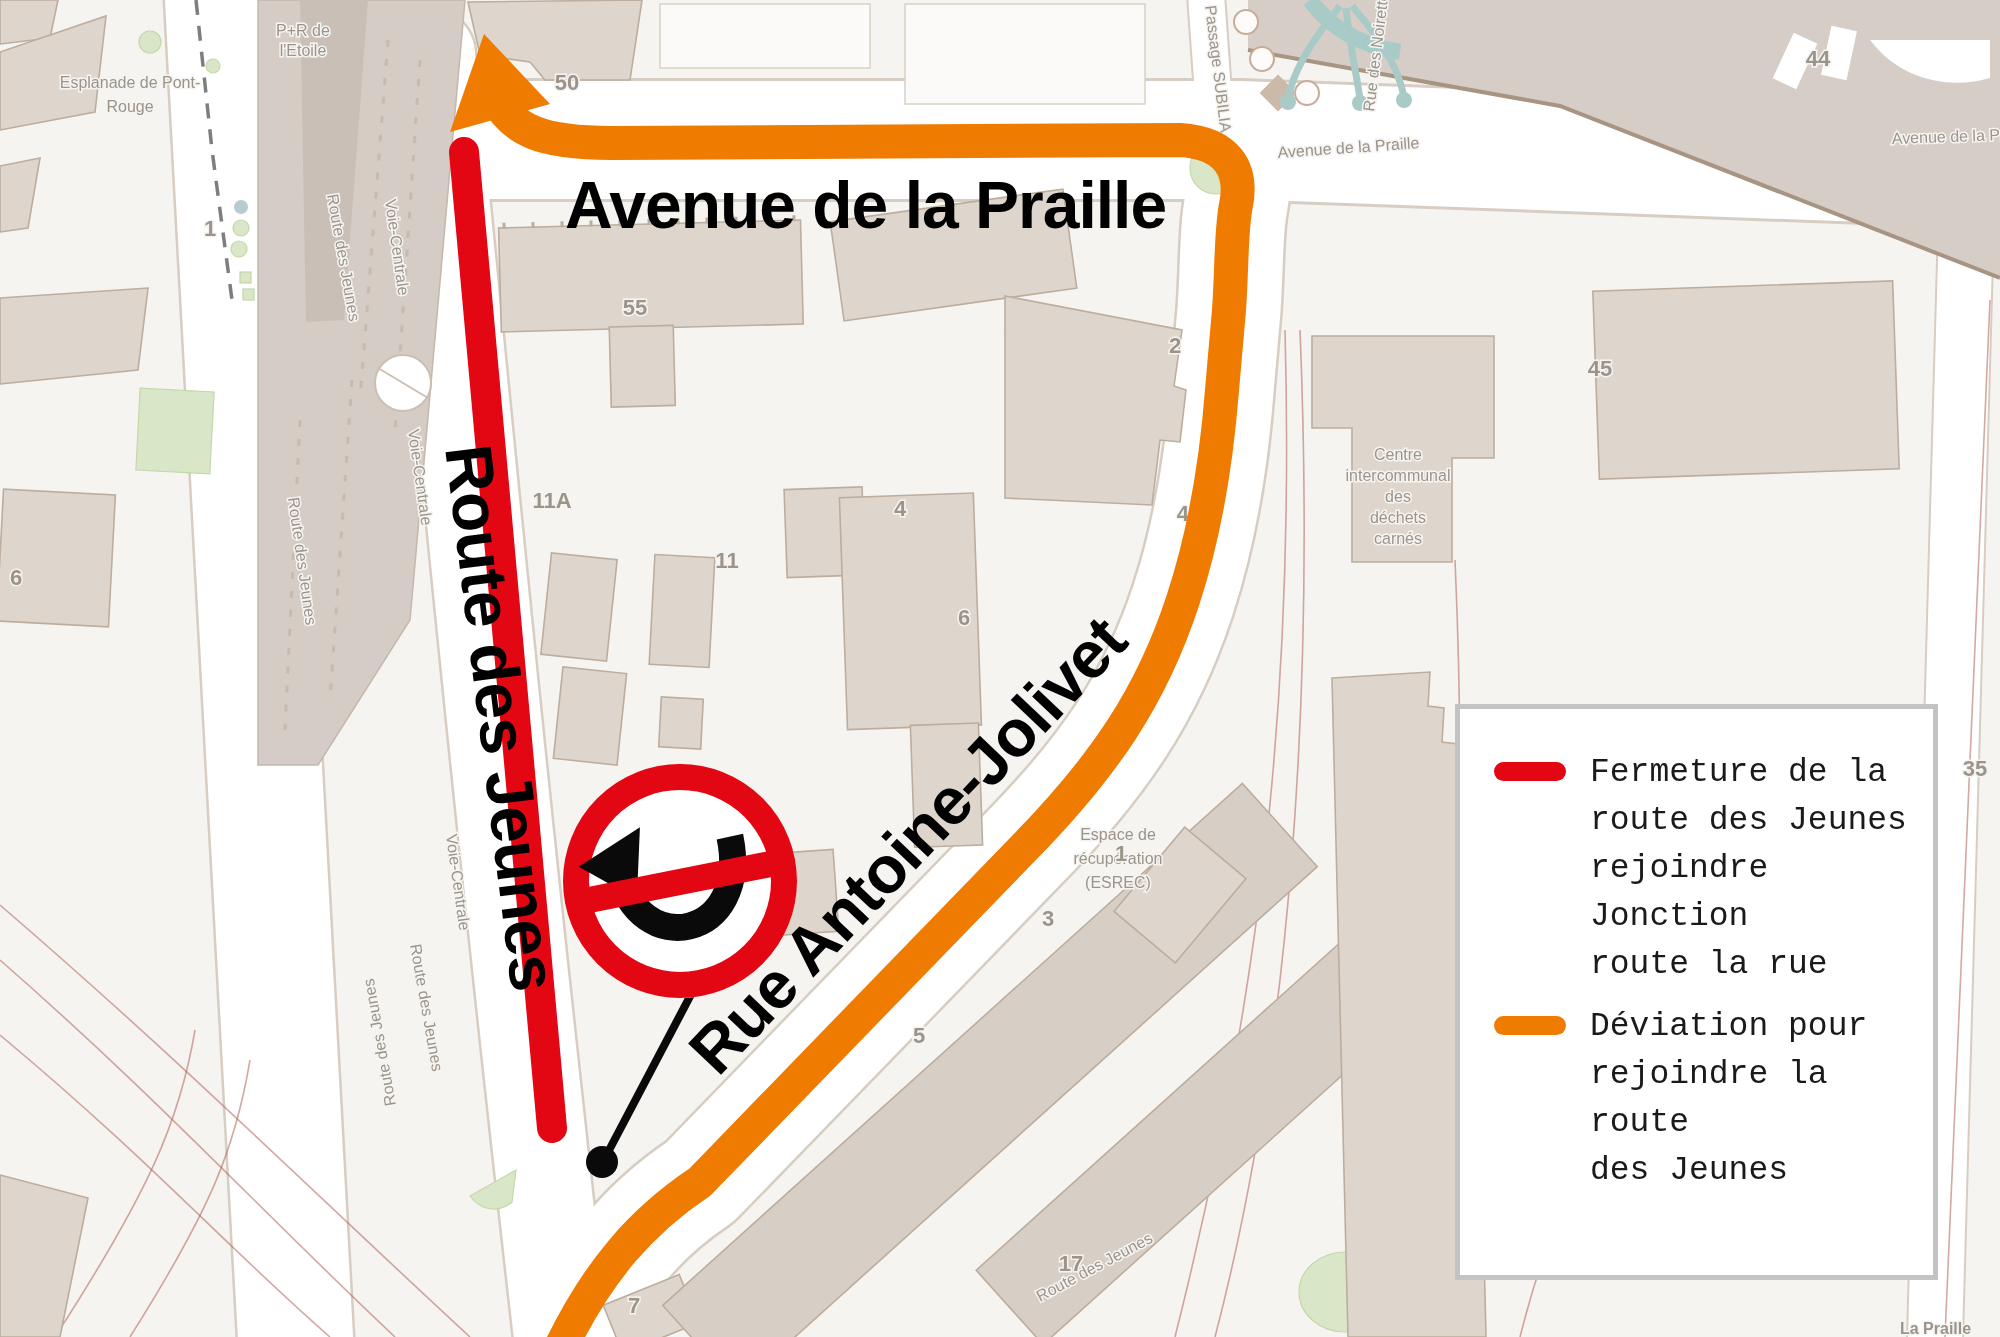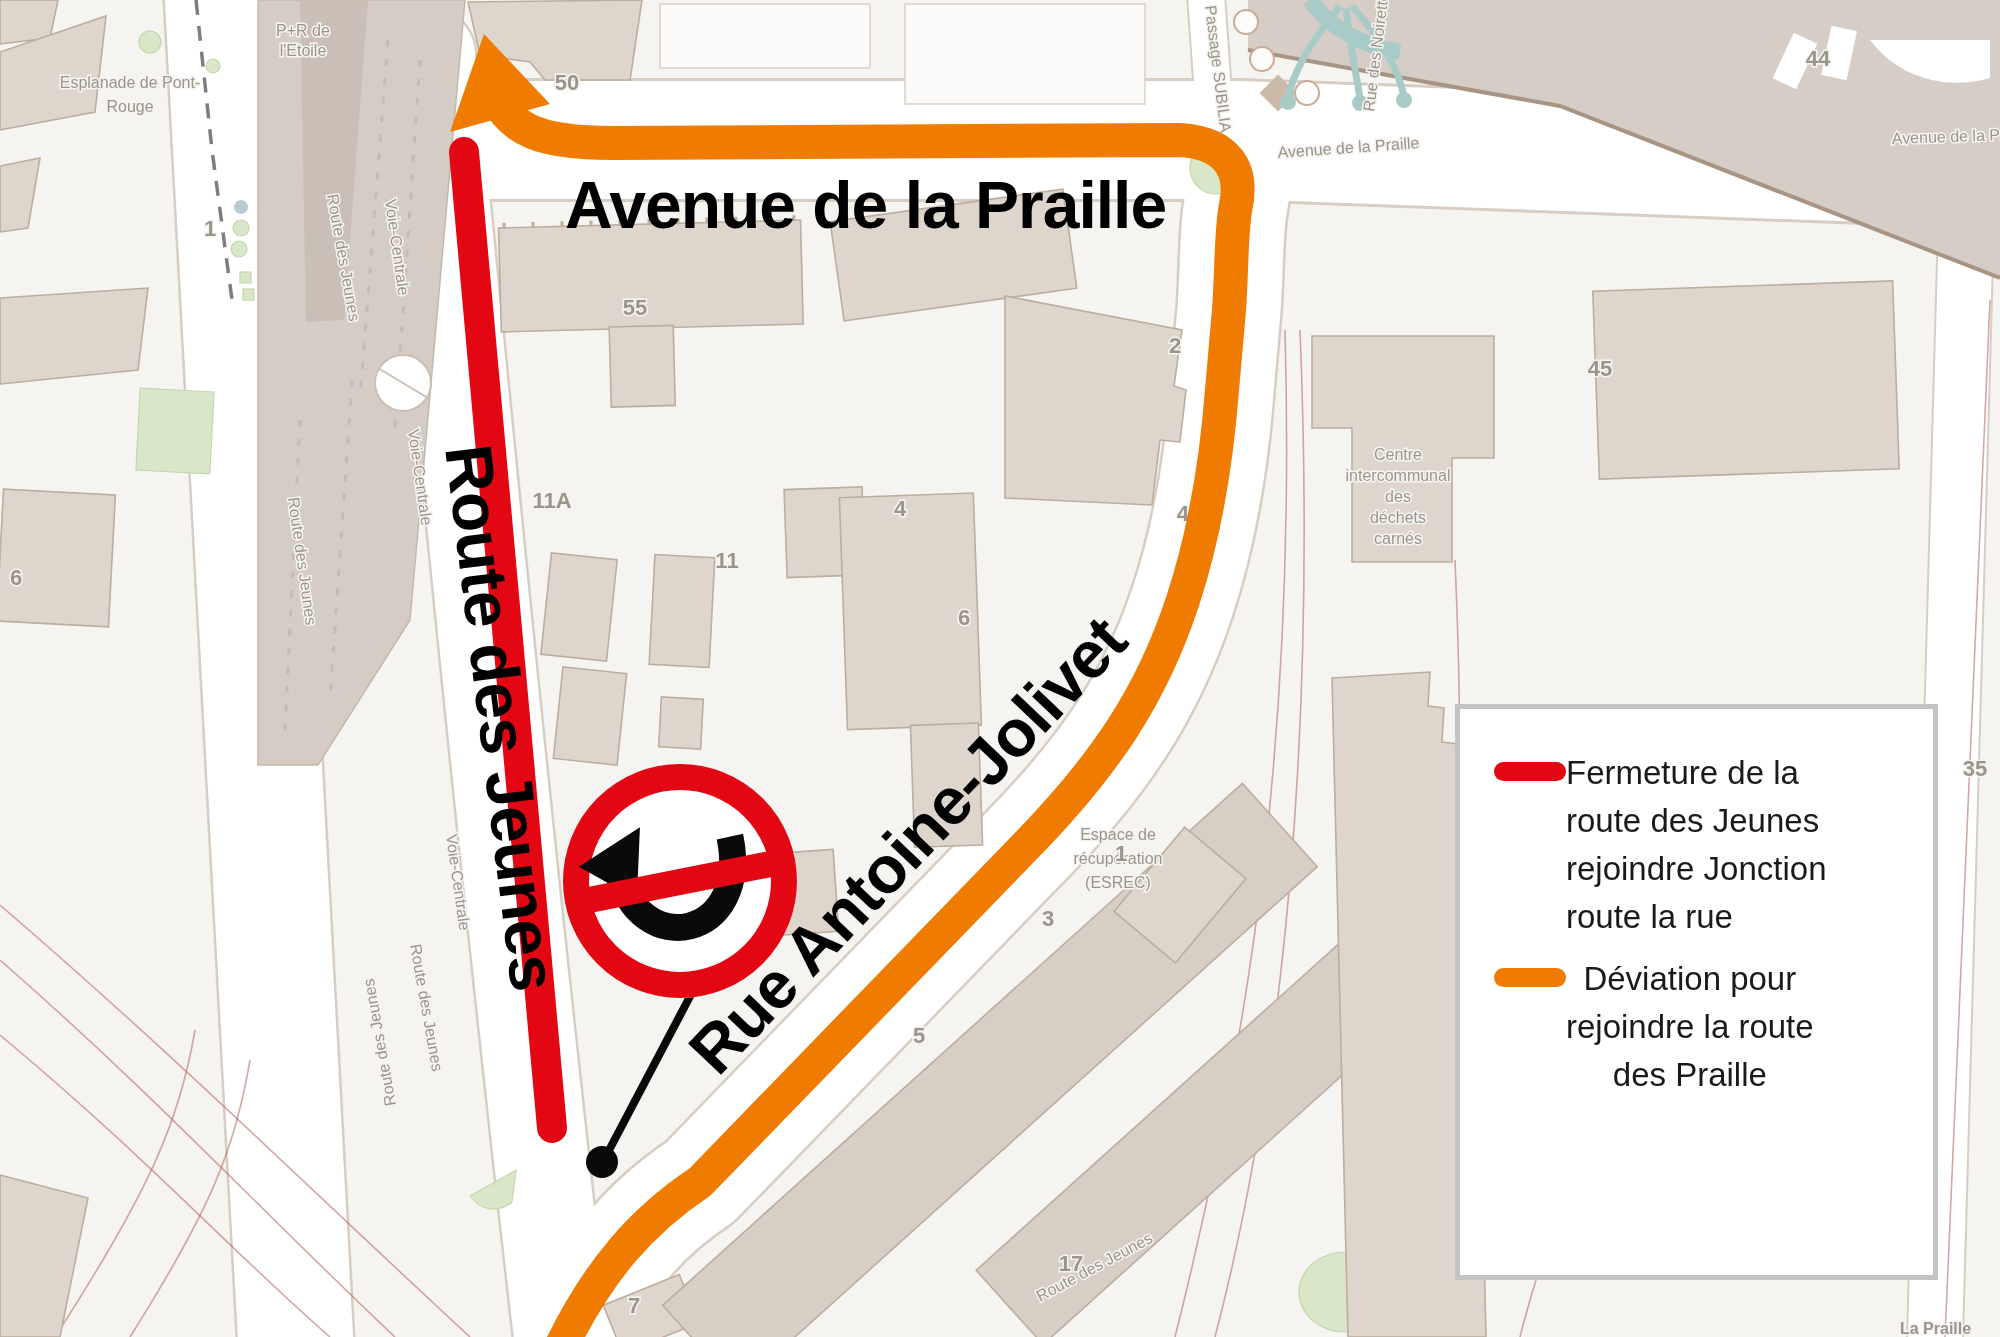--- a/index.html
+++ b/index.html
@@ -21,25 +21,25 @@
   .biglbl{fill:var(--big_label);font-weight:bold;font-size:66px;letter-spacing:-1px;}
   .closure{stroke:var(--closure_red);stroke-width:30;stroke-linecap:round;fill:none;}
   .deviation{stroke:var(--deviation_orange);stroke-width:34;fill:none;stroke-linejoin:round;}
   .dev-head{fill:var(--deviation_orange);}
 
   
   #legend{position:absolute;left:1455px;top:704px;width:483px;height:576px;background:#fff;
           border:5px solid var(--legend_border,#c3c3c3);box-sizing:border-box;
           padding:40px 20px 0 34px;}
   .leg-row{display:flex;align-items:flex-start;}
-  .leg-row + .leg-row{margin-top:14px;text-align:center;}
+  .leg-row + .leg-row{margin-top:14px;}
   .leg-bar{width:72px;height:19px;border-radius:10px;flex:none;margin-top:13px;}
   .leg-bar.red{background:var(--closure_red);}
   .leg-bar.orange{background:var(--deviation_orange);}
-  .leg-text{font-size:33px;line-height:48px;color:var(--legend_text,#1a1a1a);}
+  .leg-text{margin-left:24px;font-size:33px;line-height:48px;color:var(--legend_text,#1a1a1a);font-family:Liberation Mono, monospace;}
 </style>
 </head>
 <body>
 
 <div id="stage">
 <svg id="mapsvg" width="2000" height="1337" viewBox="0 0 2000 1337">
 
   <g>
     <path class="road-edge" stroke-width="120" d="M222,-10 L296,1347"></path>
     <path class="road-edge" stroke-width="124" d="M325,140 H1240 L2000,168"></path>
@@ -256,17 +256,17 @@
         <div>route des Jeunes</div>
         <div>rejoindre Jonction</div>
         <div>route la rue</div>
       </div>
     </div>
     <div class="leg-row">
       <div class="leg-bar orange"></div>
       <div class="leg-text">
         <div>Déviation pour</div>
         <div>rejoindre la route</div>
-        <div>des Praille</div>
+        <div>des Jeunes</div>
       </div>
     </div>
   </div>
 </div>
 
 </body></html>

